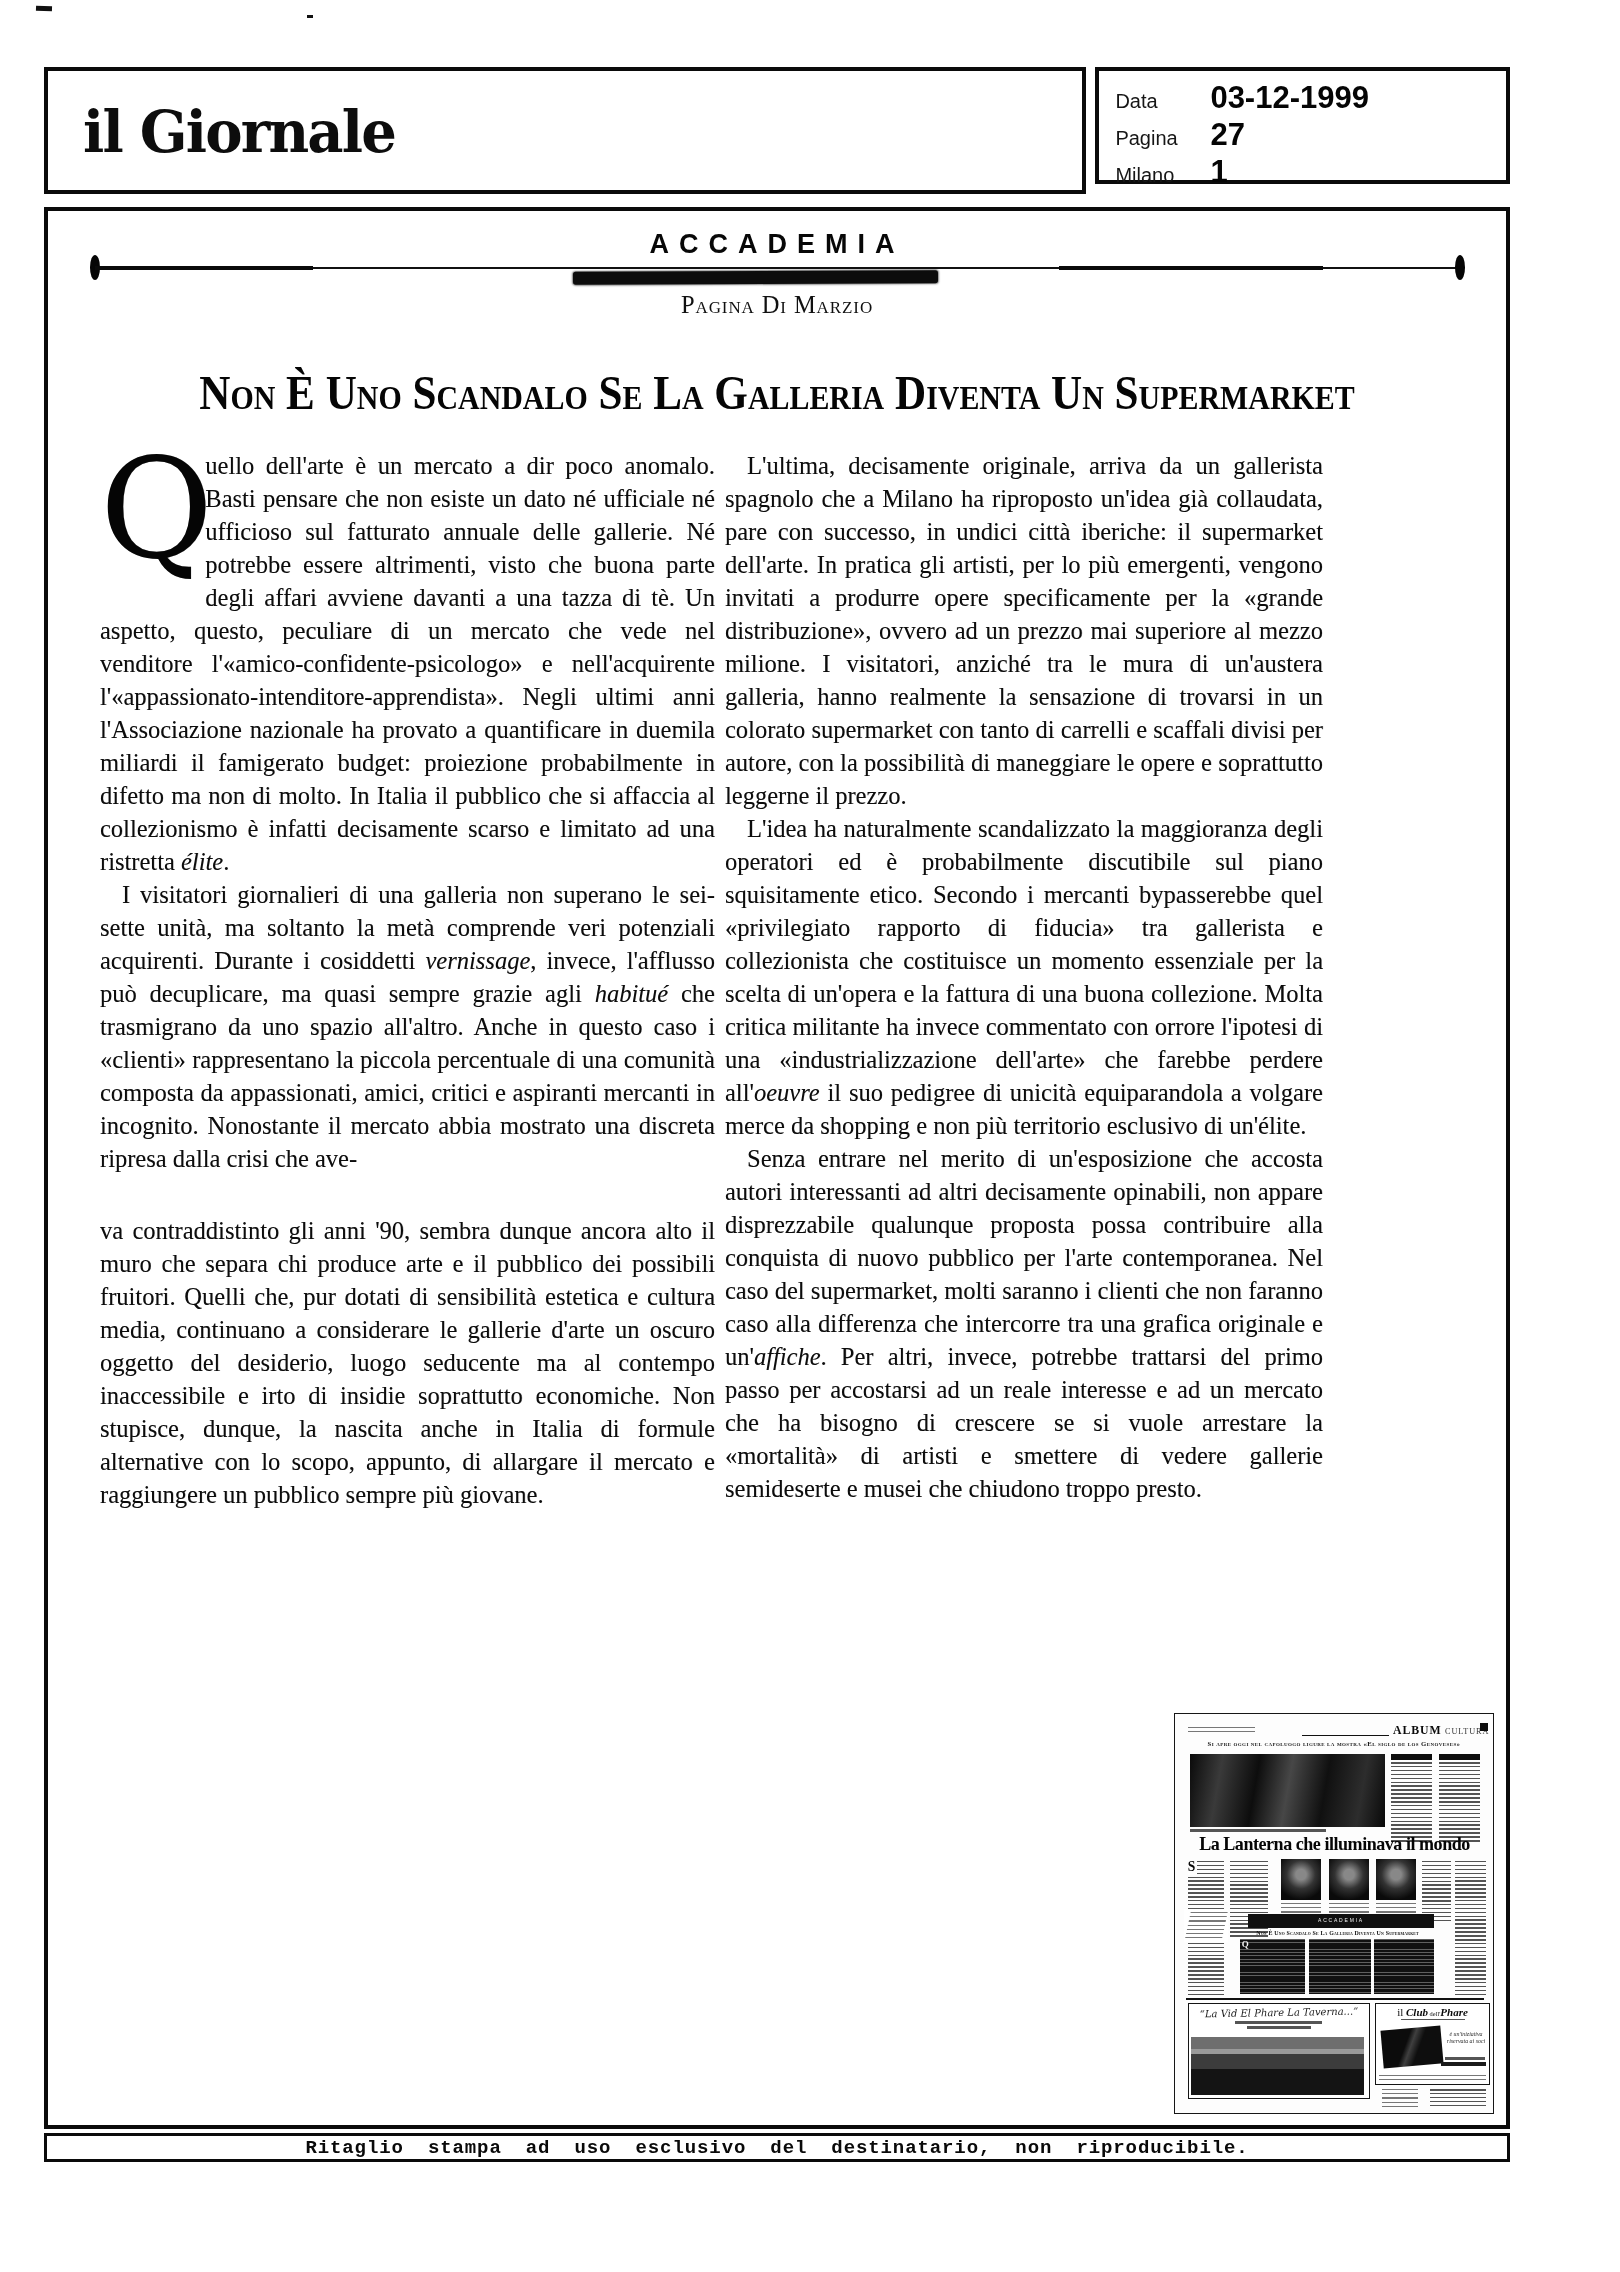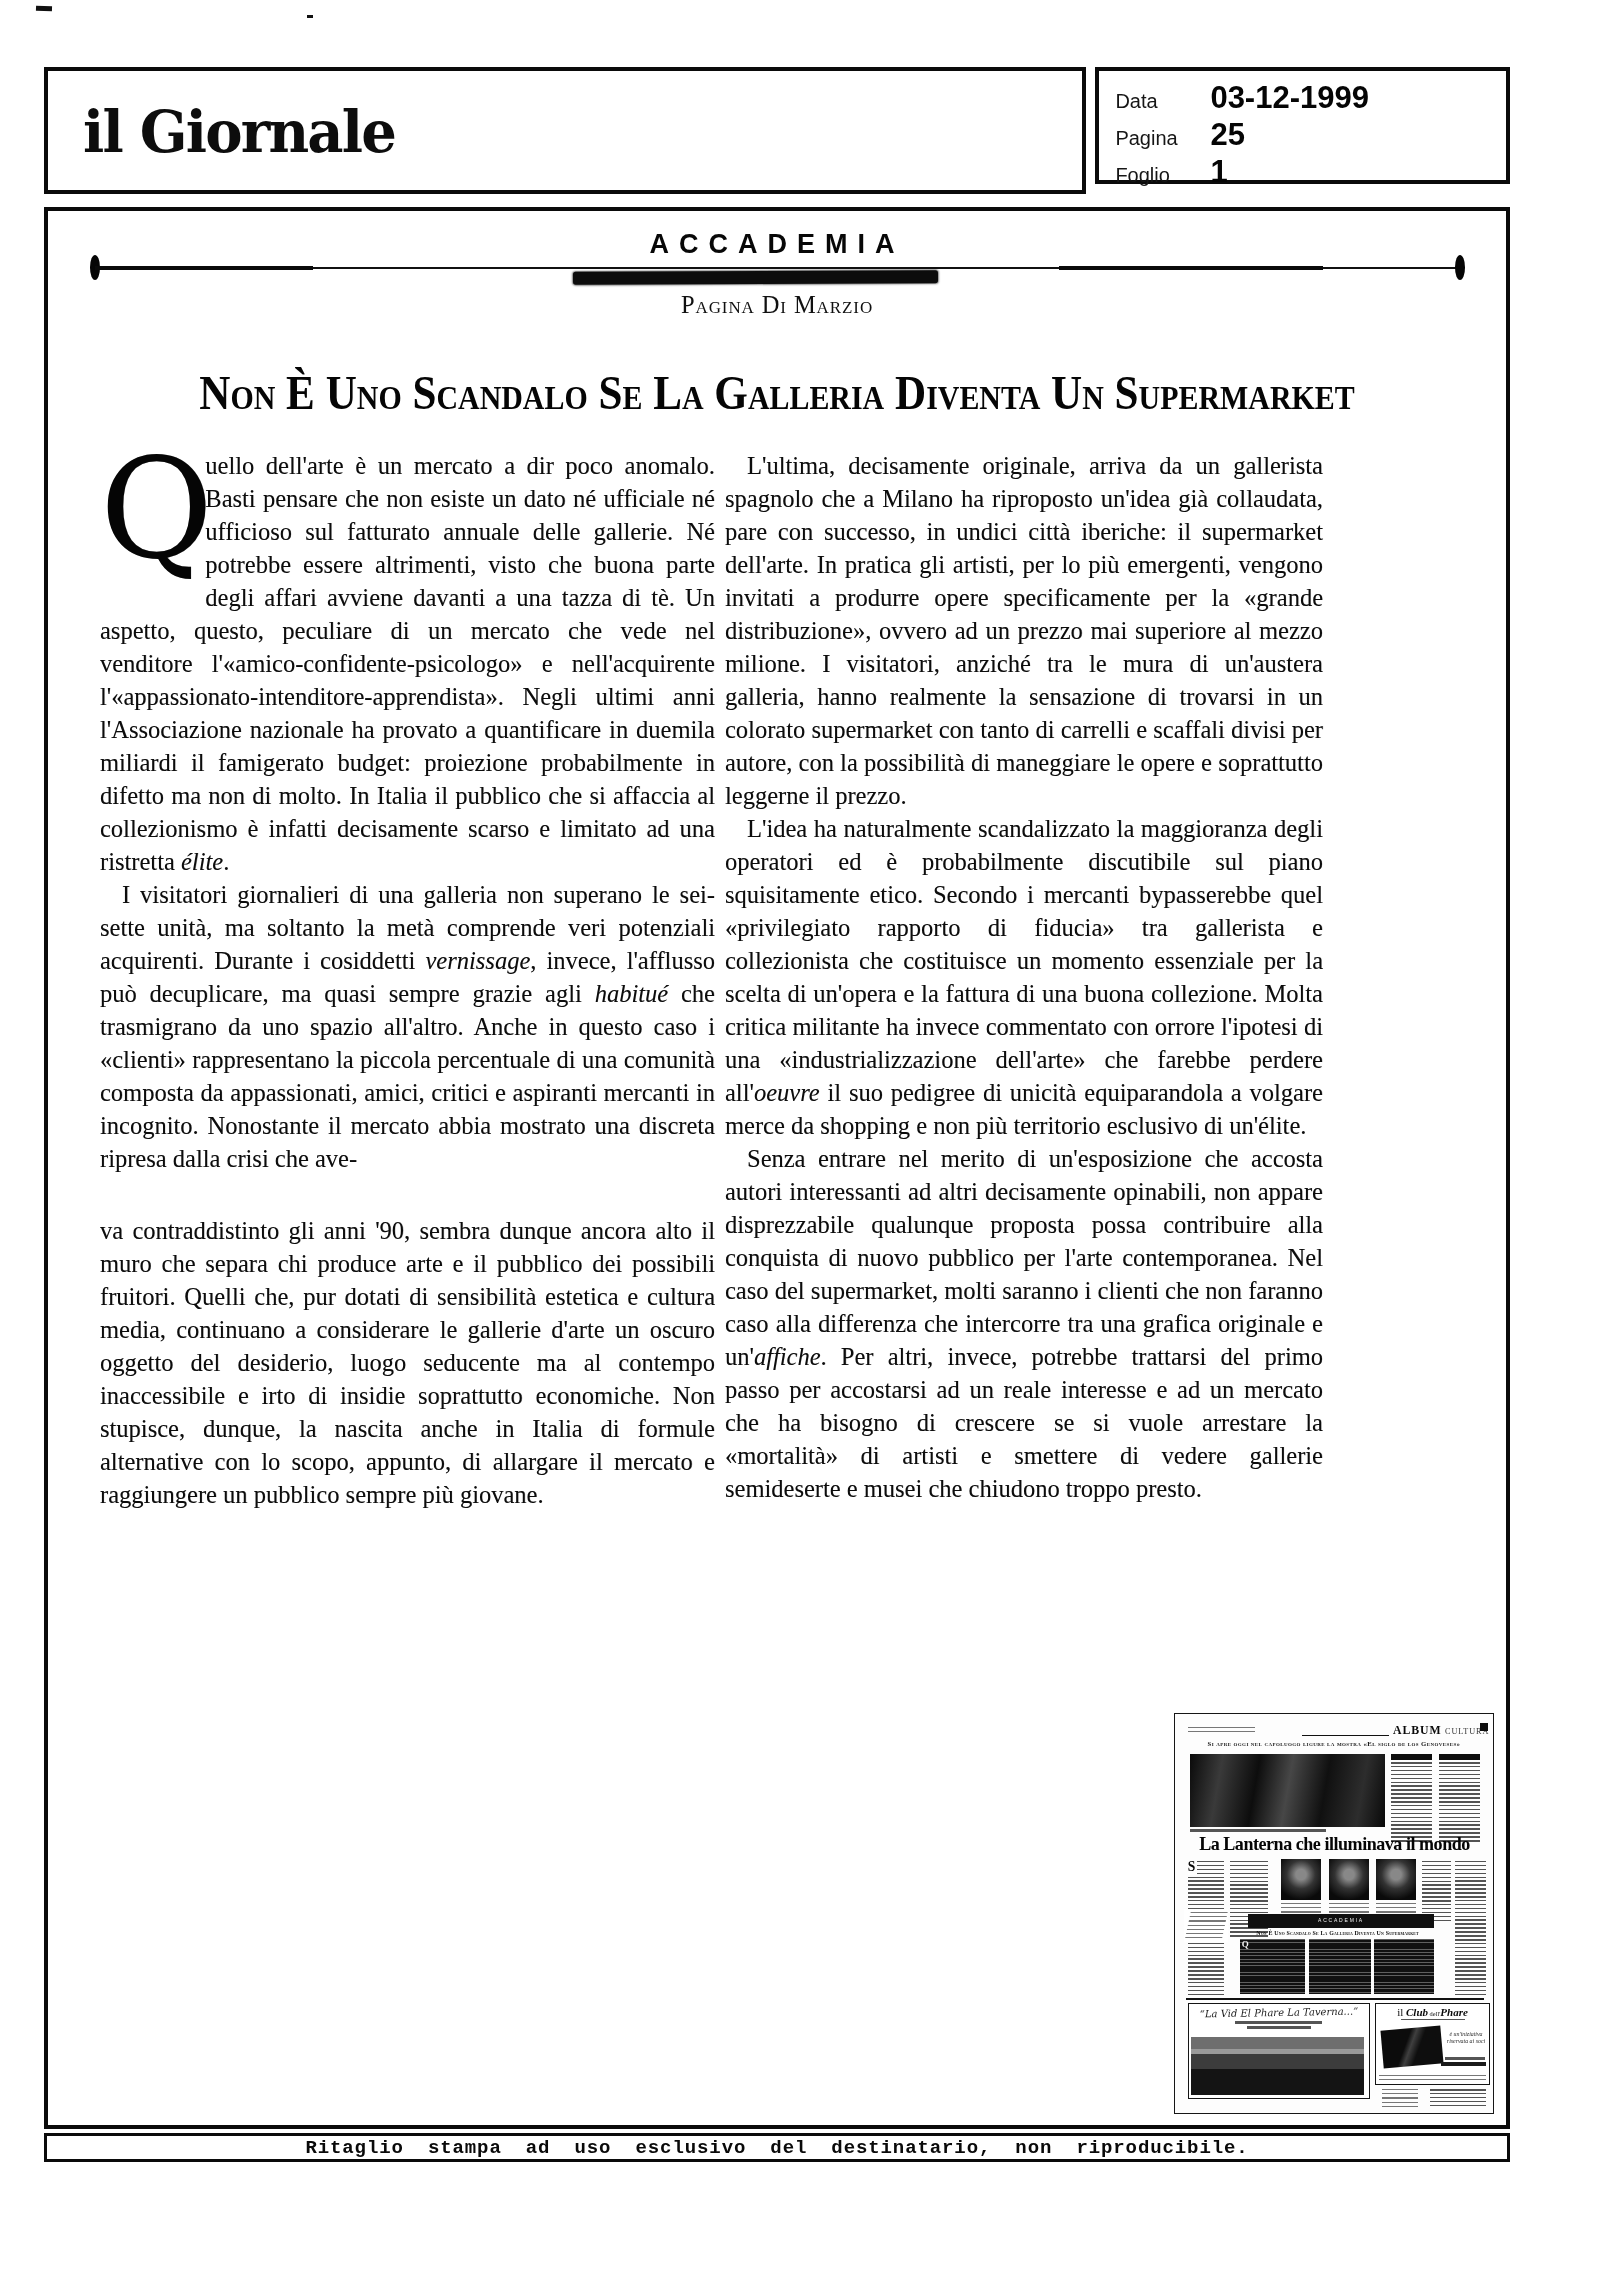--- a/index.html
+++ b/index.html
@@ -103,24 +103,24 @@
 <div id="masthead-box" class="abs">
   <div id="masthead">il Giornale</div>
 </div>
 <div id="meta-box" class="abs">
   <div class="meta-row">
     <span class="meta-label">Data</span>
     <span class="meta-value">03-12-1999</span>
   </div>
   <div class="meta-row">
     <span class="meta-label">Pagina</span>
-    <span class="meta-value">25</span>
+    <span class="meta-value">27</span>
   </div>
   <div class="meta-row">
-    <span class="meta-label">Foglio</span>
+    <span class="meta-label">Milano</span>
     <span class="meta-value">1</span>
   </div>
 </div>
 
 <div id="main-box" class="abs">
 
   <div id="section-title" class="abs">ACCADEMIA</div>
 
   <div id="section-rule" class="abs">
     <span class="teardrop" style="left:-5.5px;"></span>

